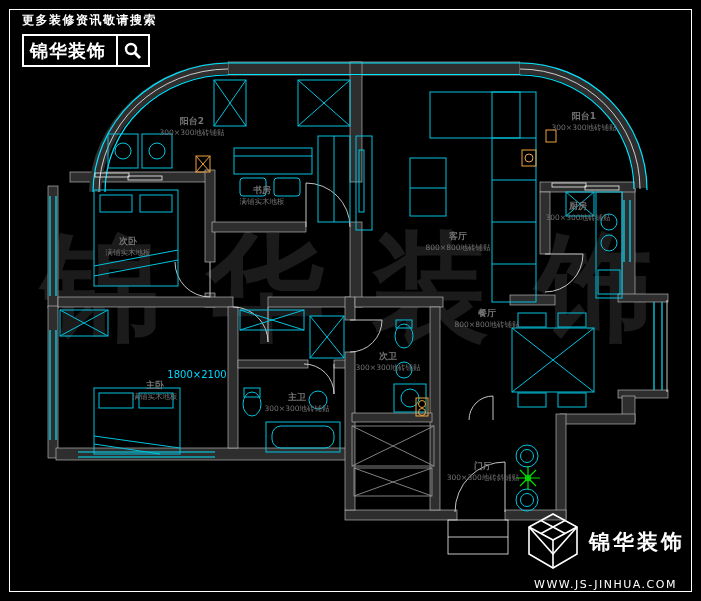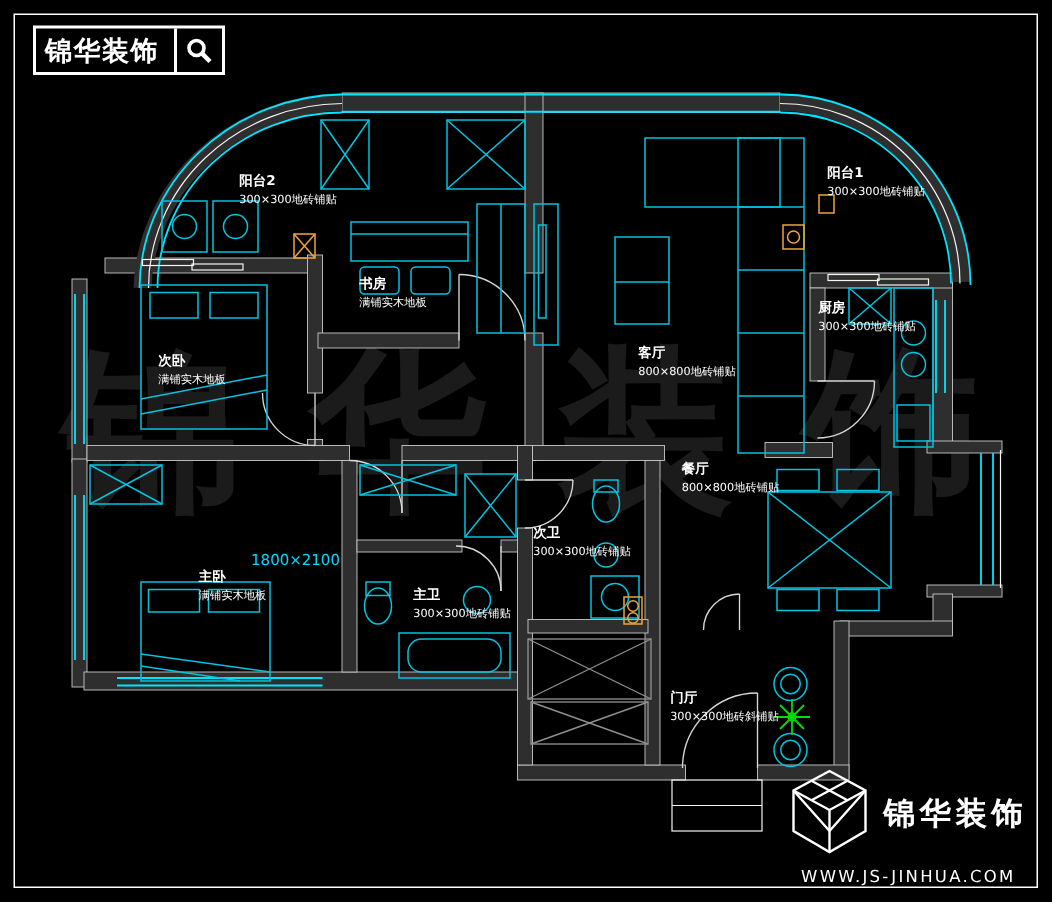--- a/index.html
+++ b/index.html
@@ -9,30 +9,30 @@
 
   
   .watermark{position:absolute;left:42px;top:228px;width:612px;display:flex;
              justify-content:space-between;z-index:2;color:#1b1b1b;
              font-size:118px;font-weight:bold;line-height:1;
              font-family:"DejaVu Serif","Liberation Serif",serif;}
 
   #plan-svg{position:absolute;left:0;top:0;z-index:3;}
 
   
-  .room-label{position:absolute;transform:translate(-50%,-50%);text-align:left;
-              color:#ffffff;z-index:5;white-space:nowrap;line-height:1.3;}
+  .room-label{position:absolute;transform:translate(-50%,-50%);text-align:center;
+              color:#737373;z-index:5;white-space:nowrap;line-height:1.3;}
   .rname{display:block;font-size:9px;font-weight:bold;}
   .rfinish{display:block;font-size:7.5px;}
   .dim-label{position:absolute;transform:translate(-50%,-50%);color:#00d8ff;
              font-size:10px;z-index:5;white-space:nowrap;margin-left:45px;}
   .r0{left:192px;top:127px}.r1{left:128px;top:247px}.r2{left:262px;top:196px}
   .r3{left:458px;top:242px}.r4{left:584px;top:122px}.r5{left:578px;top:212px}
   .r6{left:487px;top:319px}.r7{left:388px;top:362px}.r8{left:155px;top:391px}
-  .r9{left:308px;top:403px}.r10{left:483px;top:472px}
+  .r9{left:297px;top:403px}.r10{left:483px;top:472px}
   .dpos{left:152px;top:374px}
 
   
   .header{position:absolute;left:22px;top:12px;z-index:10;color:#fff;}
   .tagline{font-size:12px;font-weight:bold;letter-spacing:1.5px;}
   .brand-box{margin-top:5px;width:124px;height:29px;border:2px solid #fff;
              display:flex;align-items:center;background:#000;}
   .brand{font-size:18px;font-weight:bold;padding:0 6px;letter-spacing:1px;flex:1;}
   .box-divider{width:2px;align-self:stretch;background:#fff;}
   .mag-wrap{width:30px;display:flex;align-items:center;justify-content:center;}
@@ -308,20 +308,21 @@
   <span class="rname">主卫</span>
   <span class="rfinish">300×300地砖铺贴</span>
 </div>
 <div class="room-label r10">
   <span class="rname">门厅</span>
   <span class="rfinish">300×300地砖斜铺贴</span>
 </div>
 <div class="dim-label dpos">1800×2100</div>
 
 <div class="header">
+  <div class="tagline">更多装修资讯敬请搜索</div>
   <div class="brand-box">
     <span class="brand">锦华装饰</span>
     <span class="box-divider"></span>
     <span class="mag-wrap">
       <svg width="18" height="18" viewBox="0 0 18 18">
         <circle cx="7" cy="7" r="5" stroke="#fff" stroke-width="2.4" fill="none"></circle>
         <line x1="10.8" y1="10.8" x2="16" y2="16" stroke="#fff" stroke-width="3"></line>
       </svg>
     </span>
   </div>

